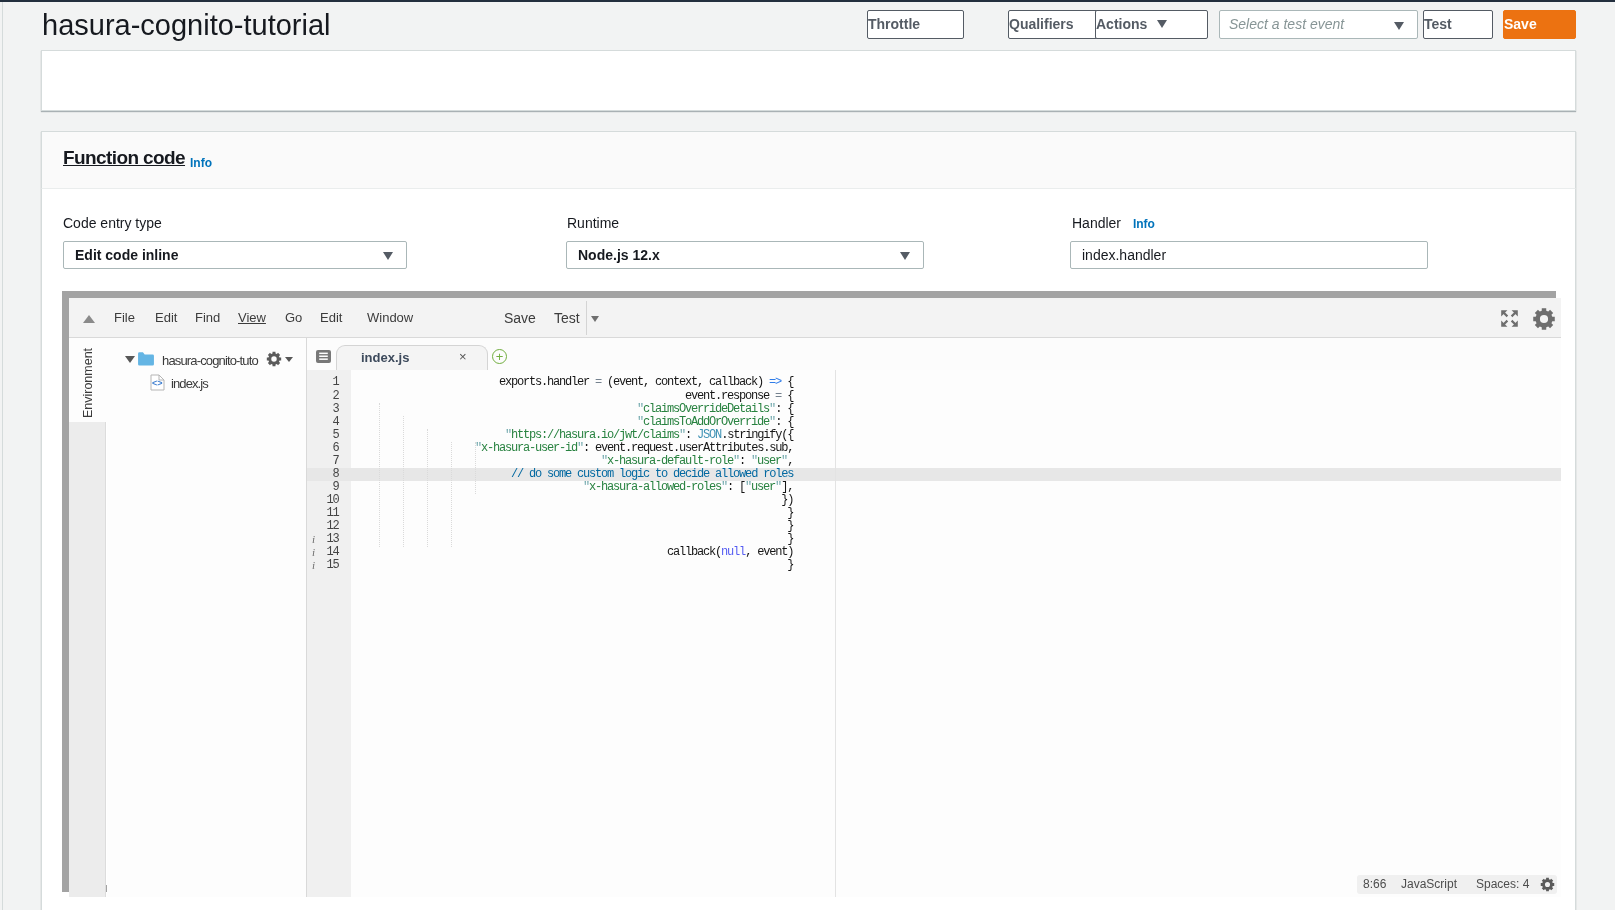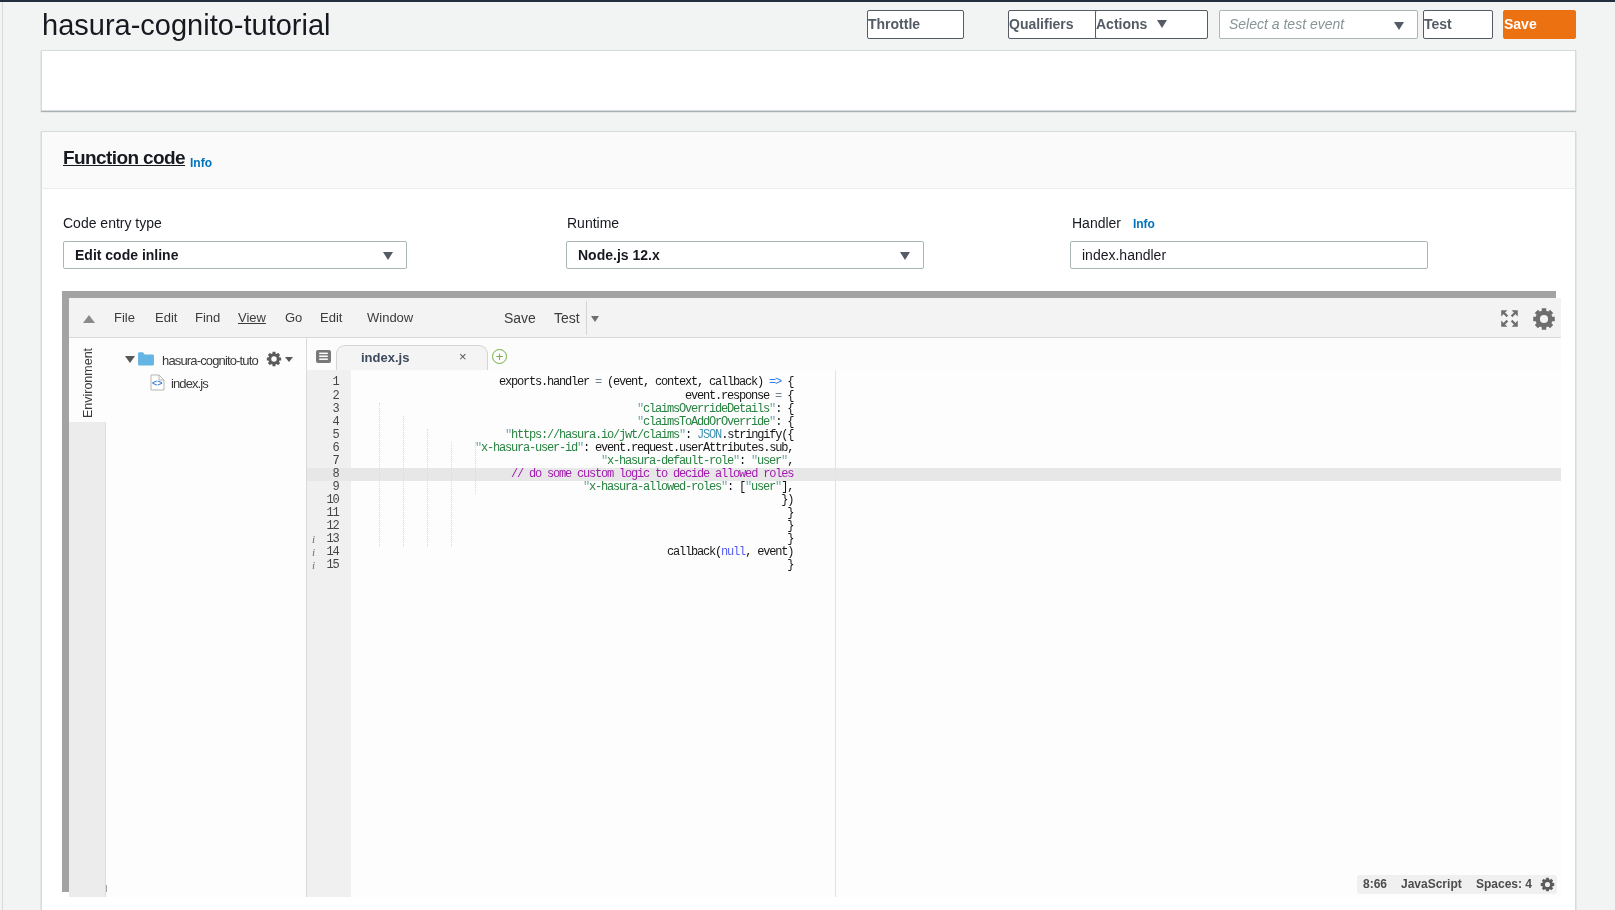--- a/index.html
+++ b/index.html
@@ -52,33 +52,33 @@
   #tree { left:38px; top:40px; width:200px; height:559px; background:#fdfdfd; border-right:1px solid #d9d9d9; }
   
   #tabbar { left:238px; top:40px; width:1254px; height:32px; background:#fcfcfc; }
   #gutter { left:238px; top:72px; width:44px; height:527px; background:#f0f0f0; }
   #codebg { left:282px; top:72px; width:1210px; height:527px; background:#fdfdfd; }
   #activeline { left:238px; top:169.99px; width:1254px; height:13.07px; background:#e7e7e7; }
   #printmargin { left:766px; top:72px; width:1px; height:527px; background:#e3e3e3; }
   .codetext { position:absolute; font-family:"Liberation Mono", monospace; font-size:12px; letter-spacing:-1.2px;
               line-height:13.07px; white-space:pre; color:#161616; }
   .ig { position:absolute; width:1px; border-left:1px dotted #dadada; }
-  .str { color:#288240; } .q { color:#71a8ad; } .cmt { color:#a21caf; } .op { color:#75828f; }
+  .str { color:#288240; } .q { color:#71a8ad; } .cmt { color:#0369a1; } .op { color:#75828f; }
   .arrow { color:#2f7ce8; } .jsonc { color:#3f92b5; } .nul { color:#565df2; }
   #gutnums { left:238px; top:78.46px; width:31.5px; text-align:right; color:#454545; }
   .ginfo { position:absolute; left:243px; font-family:"Liberation Serif", serif; font-style:italic; font-size:11px; color:#6b6b6b; }
   #tab { left:267px; top:47px; width:152px; height:25px; background:#f4f4f4; border:1px solid #d4d4d4; border-bottom:none;
          border-radius:9px 9px 0 0; }
   #tabtext { left:292px; top:52px; font-size:13px; font-weight:bold; color:#3d4a5c; }
   #tabx { left:390px; top:51px; font-size:13px; color:#555; }
   #plus { left:423px; top:51px; width:15px; height:15px; border:1.5px solid #71ae3f; border-radius:50%; color:#71ae3f;
           font-size:13px; line-height:13px; text-align:center; }
   
   #status { left:1288px; top:577px; width:200px; height:19px; background:#f0f0f0; border-radius:3px; font-size:12px;
-            font-weight:bold; color:#4d4d4d; }
+            font-weight:normal; color:#4d4d4d; }
   .st { position:absolute; top:2px; }
 </style>
 </head>
 <body>
 <div id="topbar" class="abs"></div>
 <div id="leftline" class="abs"></div>
 <div id="title" class="abs">hasura-cognito-tutorial</div>
 <div id="b-throttle" class="abs hbtn">Throttle</div>
 <div id="b-qualifiers" class="abs hbtn">Qualifiers</div>
 <div id="b-actions" class="abs hbtn">Actions<span class="caret"></span></div>

